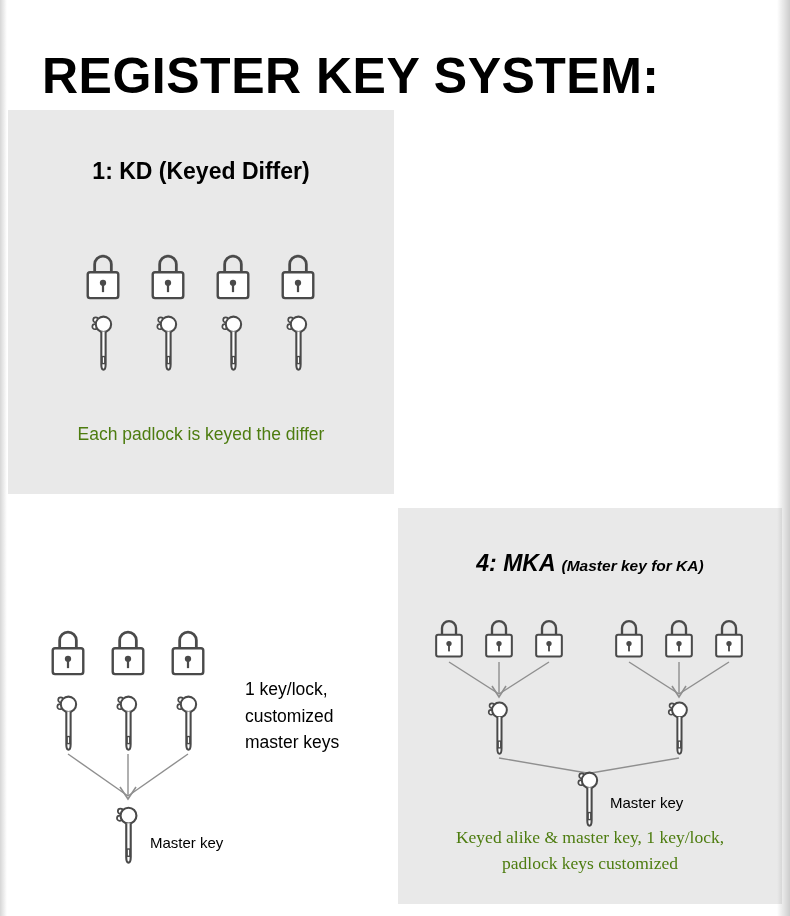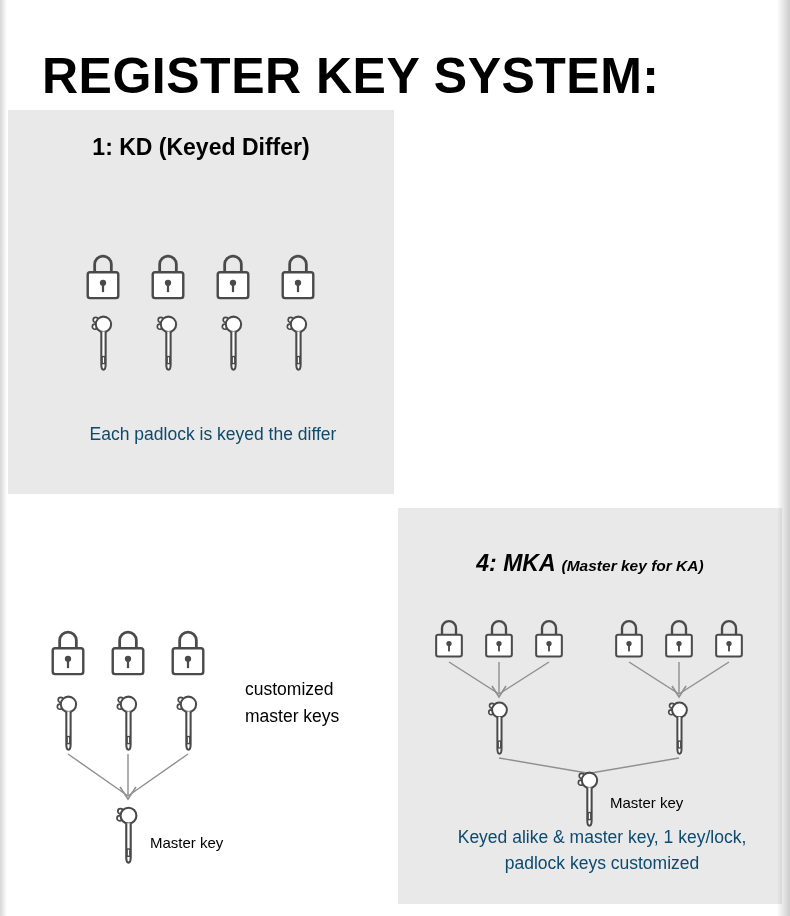--- a/index.html
+++ b/index.html
@@ -39,42 +39,42 @@
   .panel.gray { background:#e9e9e9; }
   .panel-kd  { left:8px;   top:110px; width:386px; height:384px; }
   .panel-ka  { left:398px; top:110px; width:386px; height:384px; }
   .panel-mkd { left:8px;   top:528px; width:386px; height:382px; }
   .panel-mka { left:398px; top:508px; width:384px; height:396px; }
 
   .sec-heading {
     position:absolute; width:100%; text-align:center;
     font-size:23px; font-weight:bold; white-space:nowrap;
   }
-  .panel-kd  .sec-heading { top:24px; }
+  .panel-kd  .sec-heading { top:48px; }
   .panel-ka  .sec-heading { top:44px; }
   .panel-mka .sec-heading { top:42px;font-style:italic; }
   .panel-mkd .sec-heading { top:20px; left:22px; width:auto; text-align:left; }
 
   .sec-heading .sub {
     font-size:15.5px; font-weight:bold; margin-left:6px;
   }
 
   .diagram { position:absolute; display:block; }
   .kd-diagram  { top:140px; left:50%; transform:translateX(-50%); }
   .ka-diagram  { top:122px; left:50%; transform:translateX(-50%); }
   .mkd-diagram { top:98px;  left:22px; }
   .mka-diagram { top:108px; left:16px; }
 
   .caption {
     position:absolute; width:100%; text-align:center;
-    font-size:17.5px; line-height:25px; color:#0c4a6e;margin-left:12px;
+    font-size:17.5px; line-height:25px; color:#4d7c0f;
   }
   .panel-kd  .caption { top:312px; }
   .panel-ka  .caption { top:312px; }
-  .panel-mka .caption { top:316px; line-height:26px; }
+  .panel-mka .caption { top:316px; line-height:26px;font-family:Liberation Serif, serif; }
 
   .side-note {
     position:absolute; left:237px; top:148px;
     font-size:17.5px; line-height:26.5px; text-align:left;
   }
 
   .svg-label {
     font-family:"Liberation Sans", sans-serif;
     font-size:15px;
     fill:#000;
@@ -134,20 +134,21 @@
       <g>
         <line class="cline" x1="38" y1="128" x2="98" y2="170"></line>
         <line class="cline" x1="98" y1="128" x2="98" y2="170"></line>
         <line class="cline" x1="158" y1="128" x2="98" y2="170"></line>
       </g>
       <path class="carrow" d="M90,161 L98,173 L106,161"></path>
       <use href="#key" x="84" y="179" width="28" height="60"></use>
       <text class="svg-label" x="120" y="222">Master key</text>
     </svg>
     <div class="side-note">
+      <div>1 key/lock,</div>
       <div>customized</div>
       <div>master keys</div>
     </div>
   </section>
 
   <section class="panel panel-mka gray">
     <h2 class="sec-heading">
       <span>4: MKA</span><span class="sub">(Master key for KA)</span>
     </h2>
     <svg class="diagram mka-diagram" width="352" height="228" viewBox="0 0 352 228">

